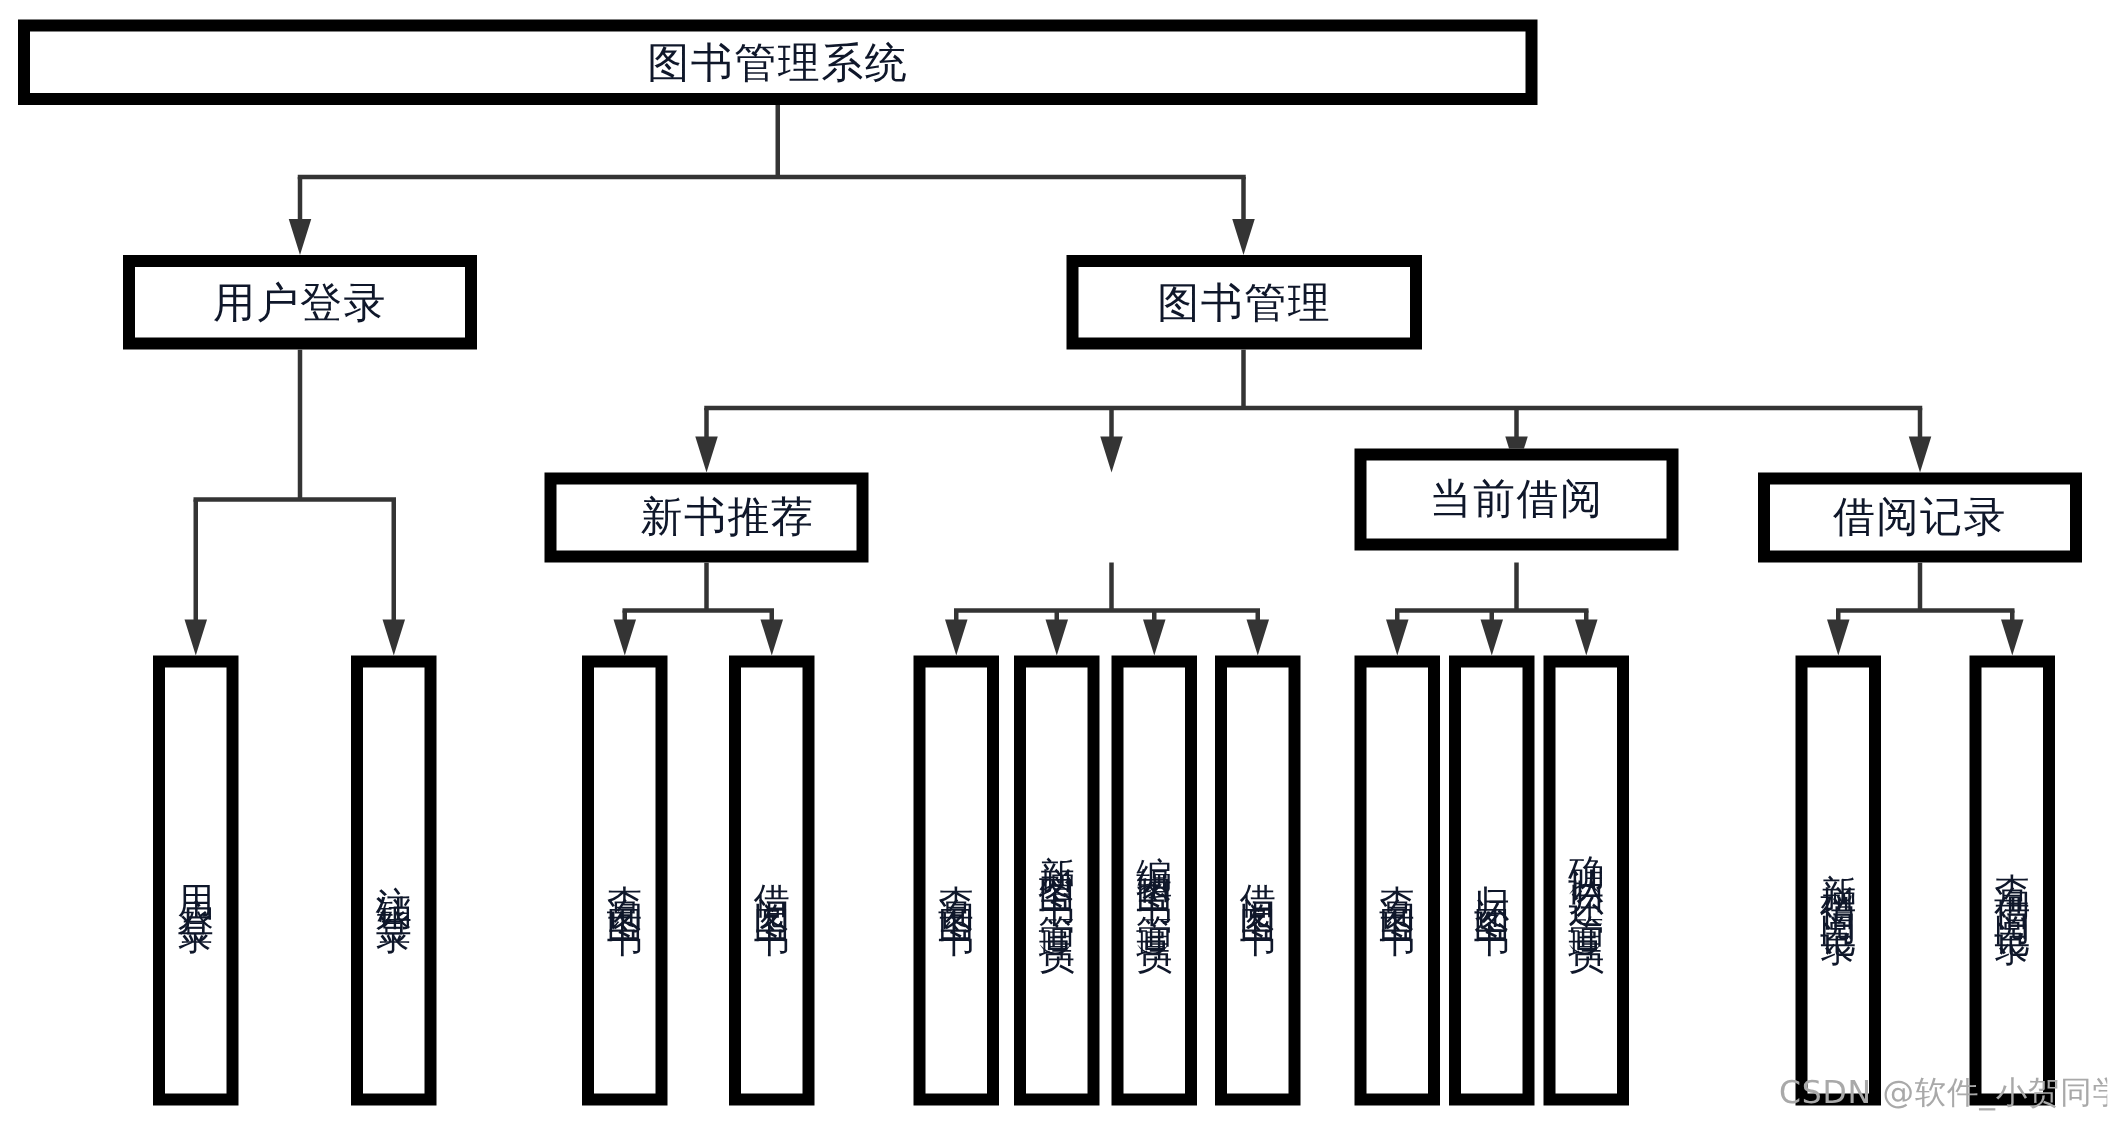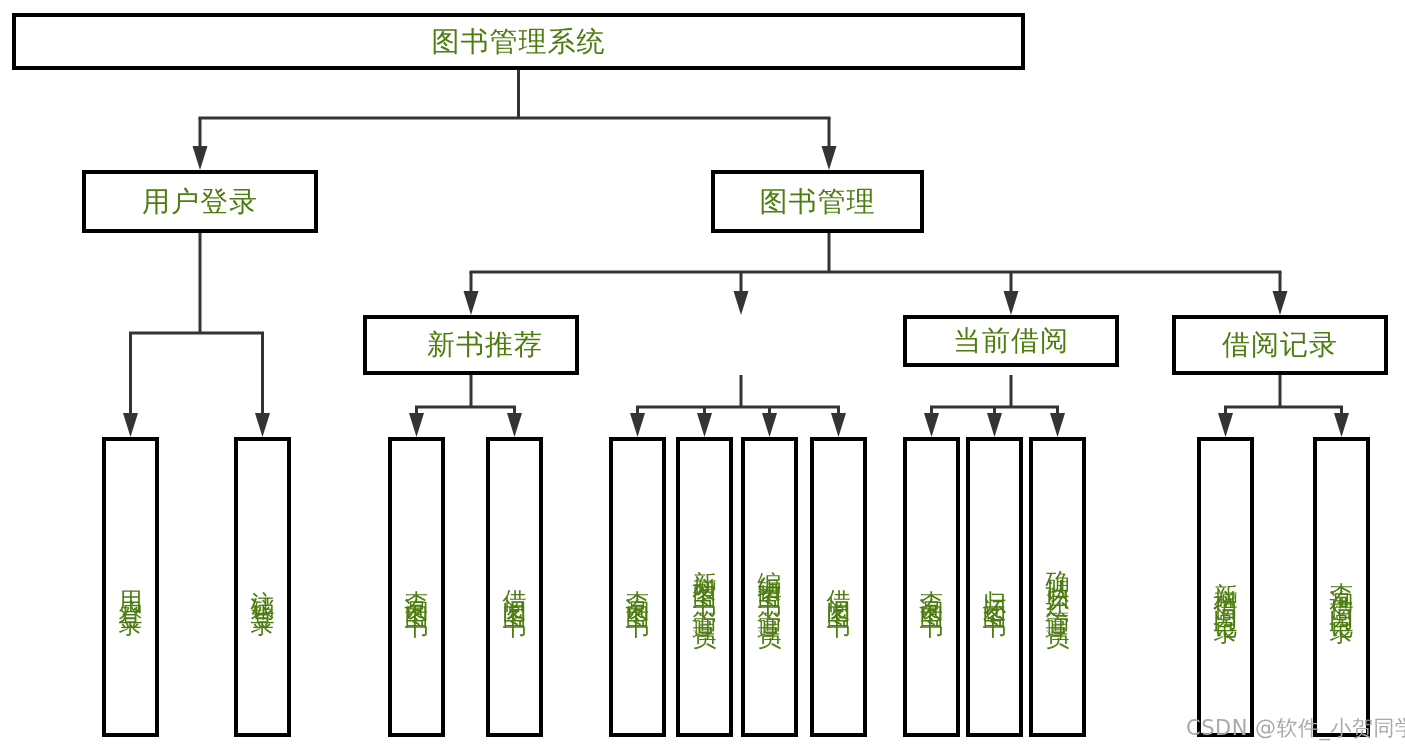--- a/index.html
+++ b/index.html
@@ -7,49 +7,49 @@
     position:relative;
     width:1405px;height:747px;
     background:#ffffff;
     font-family:"DejaVu Sans", sans-serif;
     overflow:hidden;
   }
   #wires{position:absolute;left:0;top:0;width:1405px;height:747px;}
   .node{
     position:absolute;
     box-sizing:border-box;
-    border:4px solid #000000;
+    border:8px solid #000000;
     background:#ffffff;
     display:flex;
     align-items:center;
     justify-content:center;
-    color:#4d7c0f;
+    color:#0f172a;
   }
   .h-label{
     font-size:28px;
     letter-spacing:1px;
     white-space:nowrap;
   }
   .v-label{
     writing-mode:vertical-rl;
     text-orientation:mixed;
     font-size:24px;
     line-height:1;
     letter-spacing:8px;
     white-space:nowrap;
   }
   
   #n-root{left:12px;top:13px;width:1013px;height:57px;}
   
   #n-l2-0{left:82px;top:170px;width:236px;height:63px;}
-  #n-l2-1{left:711px;top:170px;width:213px;height:63px;}
+  #n-l2-1{left:711px;top:170px;width:237px;height:63px;}
   
   #n-l3-0{left:363px;top:315px;width:216px;height:60px;padding-left:28px;}
   #n-l3-1{left:633px;top:315px;width:216px;height:60px;}
-  #n-l3-2{left:903px;top:315px;width:216px;height:52px;}
+  #n-l3-2{left:903px;top:299px;width:216px;height:68px;}
   #n-l3-3{left:1172px;top:315px;width:216px;height:60px;}
   
   .leaf{top:437px;width:57px;height:300px;}
   #n-f0{left:102px;}  #n-f1{left:234px;}
   #n-f2{left:388px;}  #n-f3{left:486px;}
   #n-f4{left:609px;}  #n-f5{left:676px;}
   #n-f6{left:741px;}  #n-f7{left:810px;}
   #n-f8{left:903px;}  #n-f9{left:966px;}
   #n-f10{left:1029px;}
   #n-f11{left:1197px;} #n-f12{left:1313px;}

